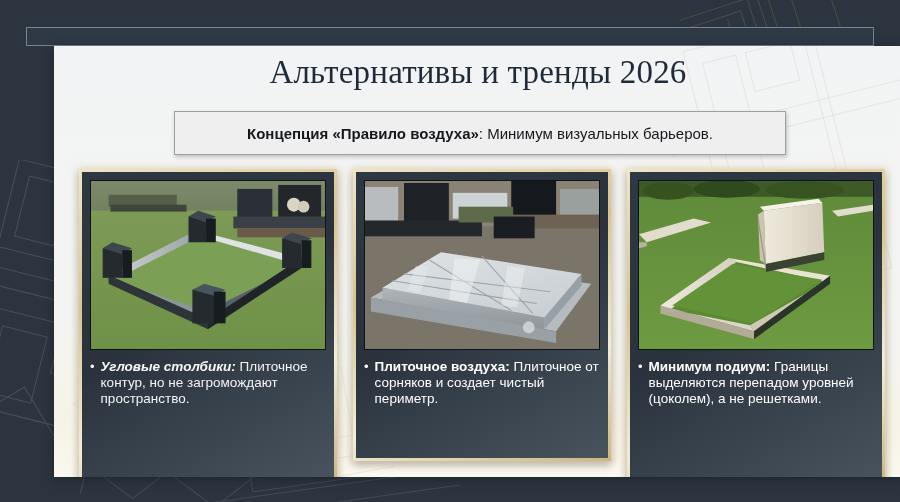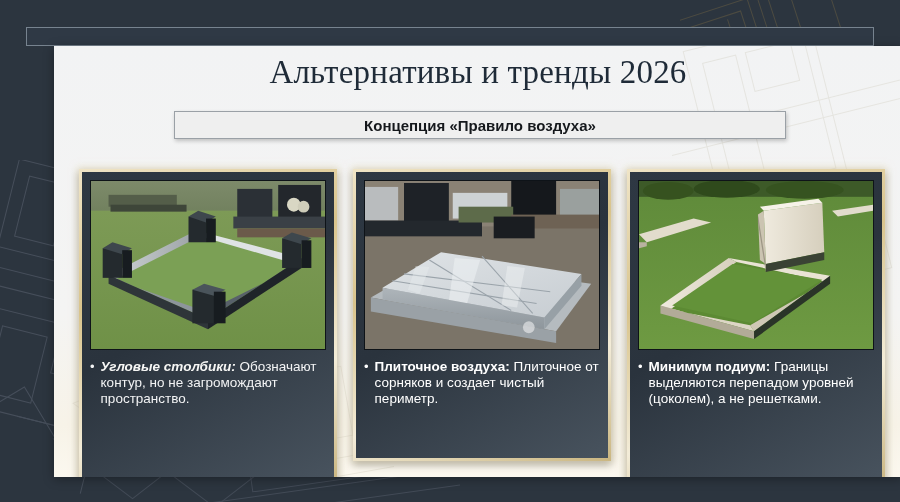--- a/index.html
+++ b/index.html
@@ -44,21 +44,21 @@
   #pbp2{left:10px;bottom:-70px;width:330px;height:190px;}
 
   #title{
     position:absolute;left:0;top:8px;width:848px;text-align:center;
     font-family:"Liberation Serif", serif;
     font-size:33px;color:#1f2b38;letter-spacing:.2px;white-space:nowrap;
   }
 
   
   #banner{
-    position:absolute;left:120px;top:65px;width:612px;height:28px;
+    position:absolute;left:120px;top:65px;width:612px;height:44px;
     background:#efefef;border:1px solid #9aa0a6;
     box-sizing:border-box;
     display:flex;align-items:center;justify-content:center;
     font-size:15px;color:#15181c;white-space:nowrap;
     box-shadow:1px 2px 4px rgba(0,0,0,.22);
   }
   #banner b{font-weight:bold;}
 
   
   .card{
@@ -161,20 +161,21 @@
         <rect x="180" y="30" width="110" height="70"></rect>
         <rect x="196" y="46" width="36" height="38"></rect>
         <path d="M0 120 h330 M0 138 h330"></path>
       </g>
     </svg>
 
     <div id="title">Альтернативы и тренды 2026</div>
 
     <div id="banner">
       <b>Концепция «Правило воздуха»</b>
+        <span>: Минимум визуальных барьеров.</span>
     </div>
 
     <div class="card" id="card1">
       <div class="photo">
         <svg viewBox="0 0 240 170" preserveAspectRatio="none">
           <defs>
             <linearGradient id="g1sky" x1="0" y1="0" x2="0" y2="1">
               <stop offset="0" stop-color="#7d8a6a"></stop>
                 <stop offset="1" stop-color="#6f7f5c"></stop>
             </linearGradient>
@@ -221,21 +222,21 @@
               <rect x="216" y="60" width="10" height="28" fill="#171c20"></rect>
             <rect x="104" y="110" width="24" height="34"></rect>
               <polygon points="104,110 116,104 138,110 126,116" fill="#4a545b"></polygon>
               <rect x="126" y="112" width="12" height="32" fill="#171c20"></rect>
           </g>
         </svg>
       </div>
       <div class="cap">
         <span class="bullet">•</span>
         <span class="cap-text">
-          <b>Угловые столбики:</b><span> Обозначают контур, но не загромождают пространство.</span>
+          <b>Угловые столбики:</b><span> Плиточное контур, но не загромождают пространство.</span>
         </span>
       </div>
     </div>
 
     <div class="card" id="card2">
       <div class="photo">
         <svg viewBox="0 0 240 170" preserveAspectRatio="none">
           <defs>
             <linearGradient id="g2top" x1="0" y1="0" x2="1" y2="1">
               <stop offset="0" stop-color="#dfe3e6"></stop>

